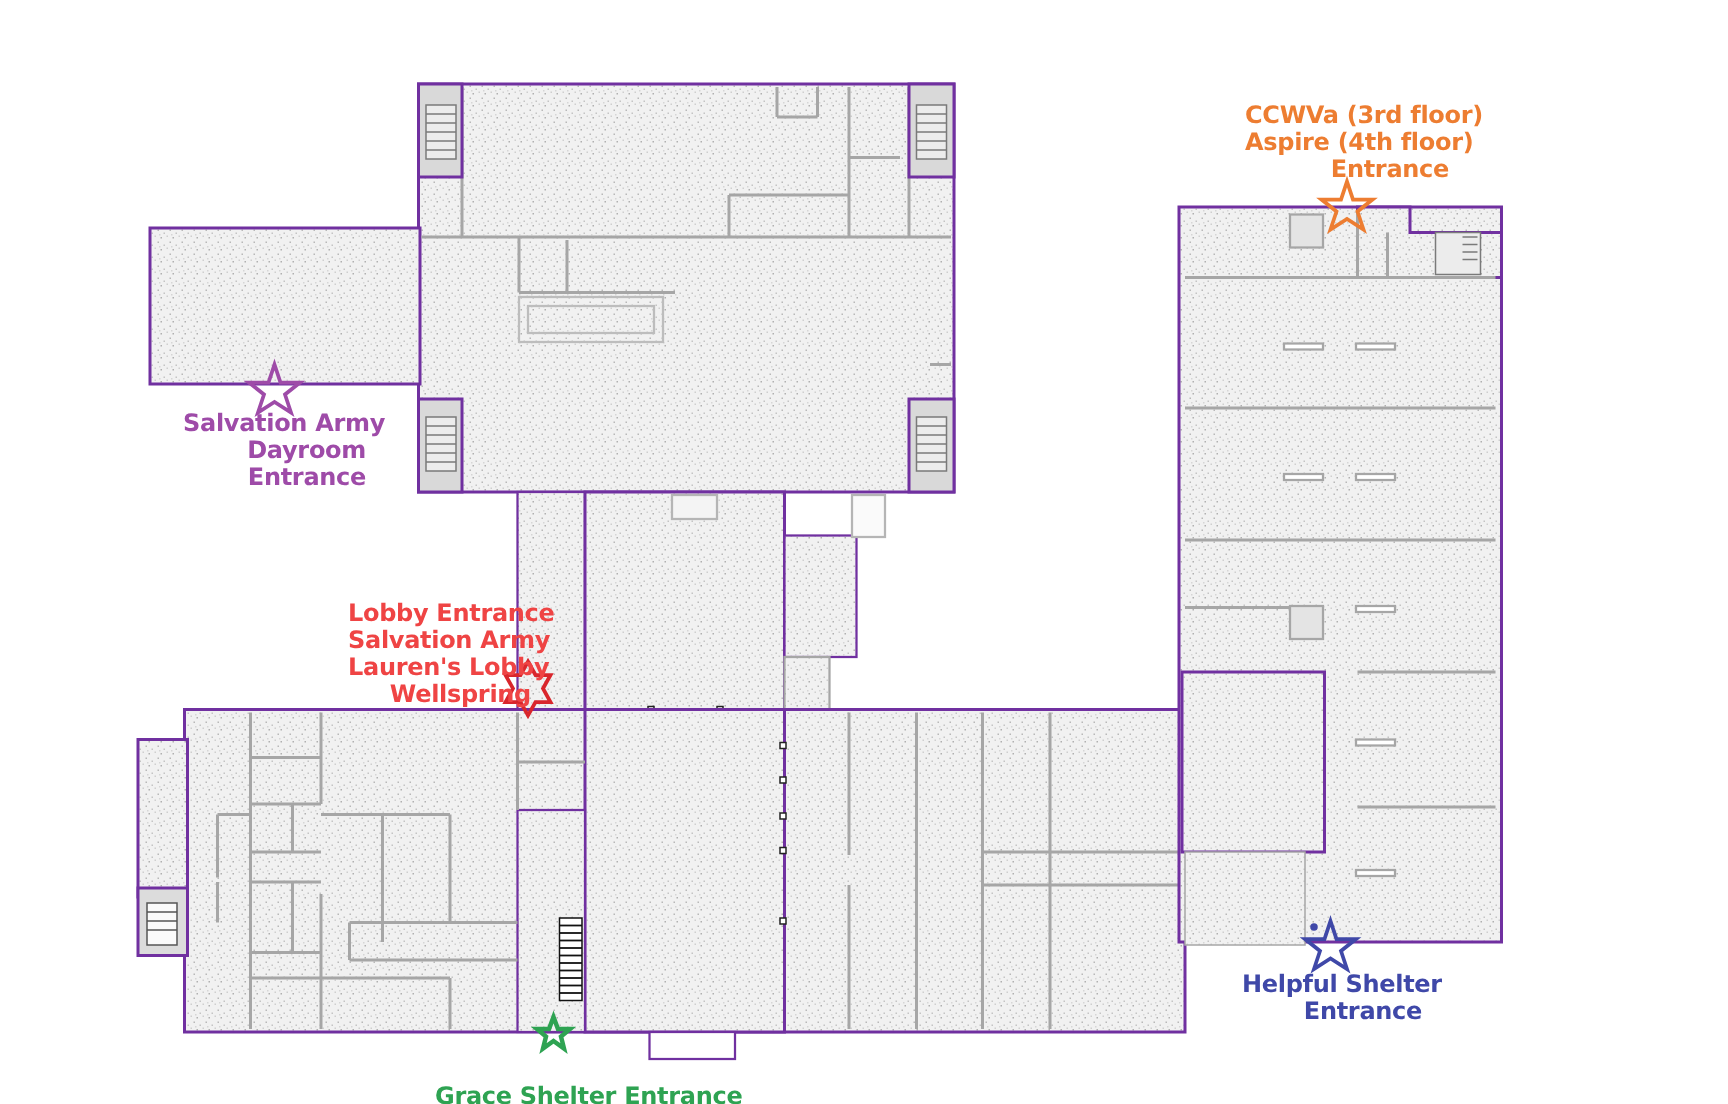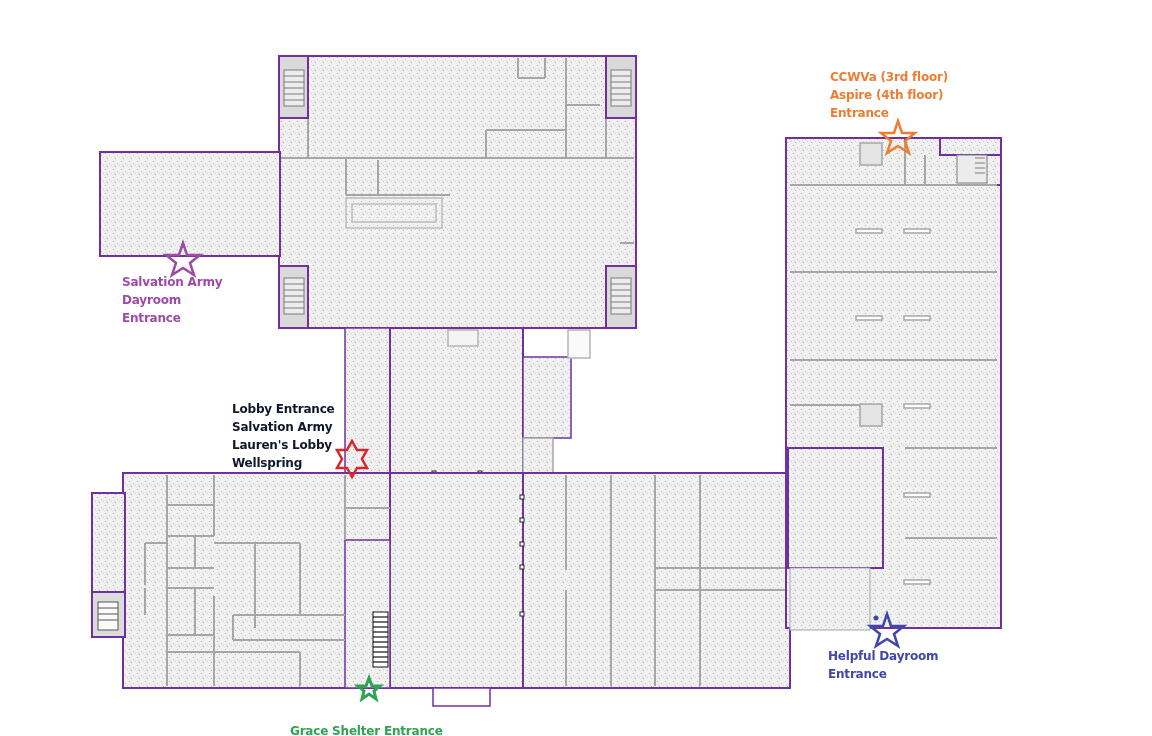--- a/index.html
+++ b/index.html
@@ -1,19 +1,19 @@
 <!DOCTYPE html>
 <html><head>
 <meta charset="utf-8">
 <style>
   html, body { margin: 0; padding: 0; background: #ffffff; }
   body { width: 1152px; height: 736px; position: relative; overflow: hidden; font-family: "Liberation Sans", sans-serif; }
   svg.plan { position: absolute; left: 0; top: 0; }
   .label {
-    position: absolute; text-align: left; font-weight: bold; font-size: 12px;
+    position: absolute; text-align: right; font-weight: bold; font-size: 16px;
     line-height: 18px; white-space: nowrap; font-family: "DejaVu Sans", sans-serif;
     letter-spacing: -0.2px;
   }
   .label div { display: block; }
 </style>
 </head>
 <body>
 
 <svg class="plan" width="1152" height="736" viewBox="0 0 1152 736" xmlns="http://www.w3.org/2000/svg">
   <defs>
@@ -253,27 +253,27 @@
   <div>Aspire (4th floor)</div>
   <div>Entrance</div>
 </div>
 
 <div class="label" style="left:122px; top:273px; width:122px; color:#9e4ba8;">
   <div>Salvation Army</div>
   <div>Dayroom</div>
   <div>Entrance</div>
 </div>
 
-<div class="label" style="left:232px; top:400px; width:122px; color:#0f172a;">
+<div class="label" style="left:232px; top:400px; width:122px; color:#ef4444;">
   <div>Lobby Entrance</div>
   <div>Salvation Army</div>
   <div>Lauren's Lobby</div>
   <div>Wellspring</div>
 </div>
 
 <div class="label" style="left:290px; top:722px; width:160px; color:#2ea352;">
   <div>Grace Shelter Entrance</div>
 </div>
 
 <div class="label" style="left:828px; top:647px; width:120px; color:#3f48a8;">
-  <div>Helpful Dayroom</div>
+  <div>Helpful Shelter</div>
   <div>Entrance</div>
 </div>
 
 </body></html>

